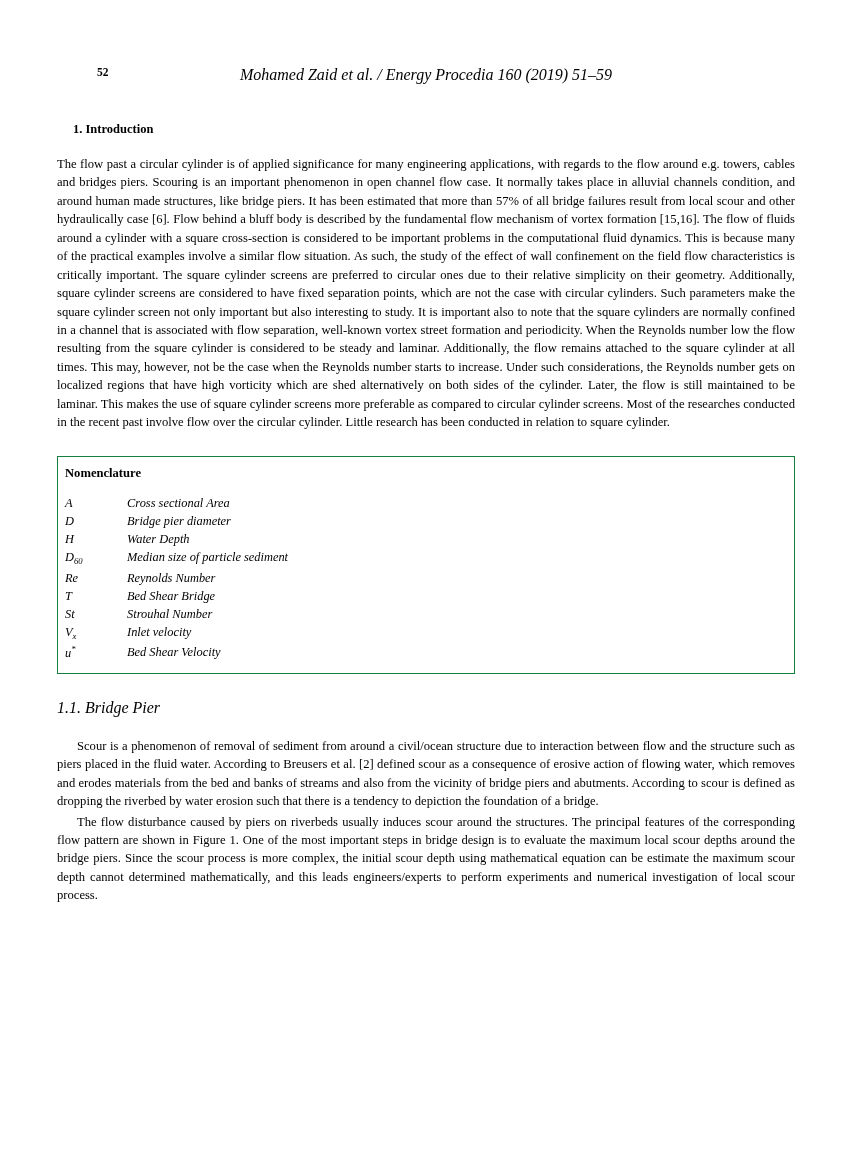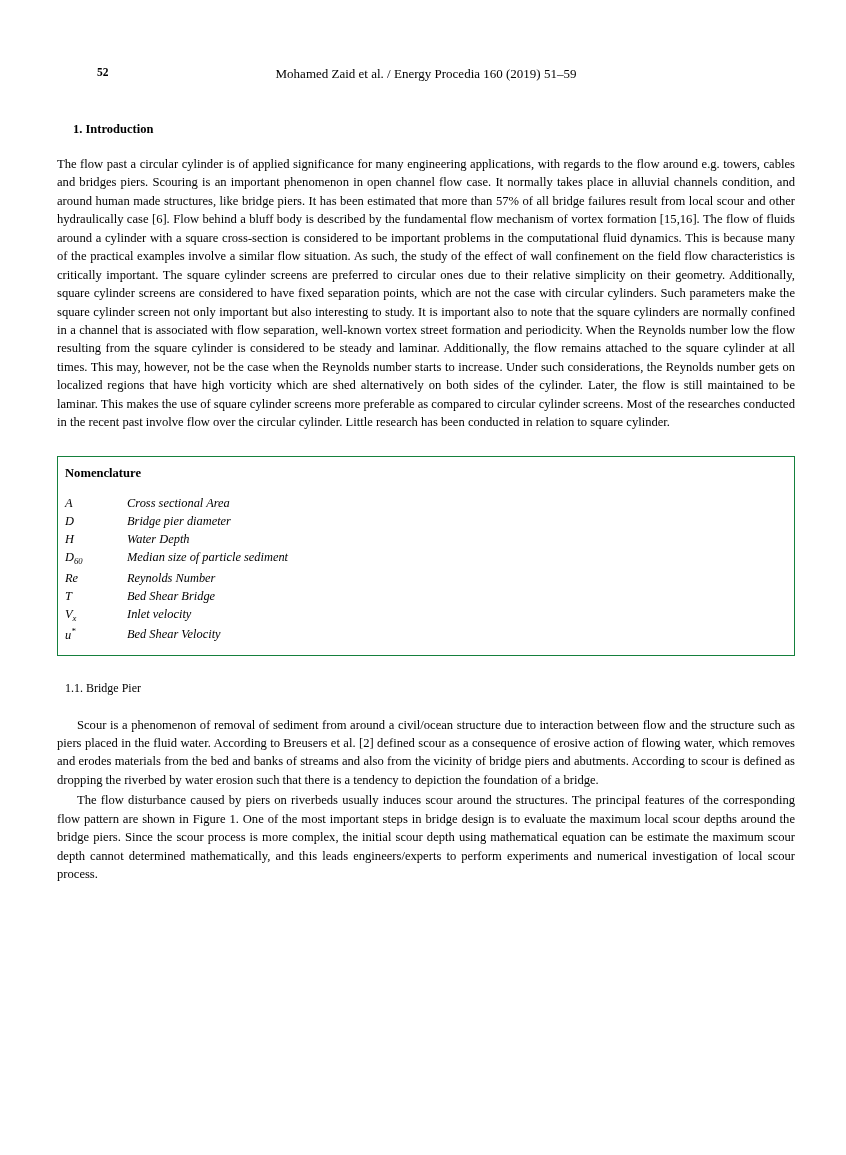--- a/index.html
+++ b/index.html
@@ -35,21 +35,22 @@
     font-weight: bold;
     font-size: 11.5px;
     margin-left: 40px;
   }
   .headtext {
     position: absolute;
     left: 0;
     top: 0;
     width: 738px;
     text-align: center;
-    font-size: 13px;
+    font-style: italic;
+    font-size: 16px;
   }
   h2.section {
     font-size: 12.5px;
     font-weight: bold;
     margin: 26px 0 0 16px;
   }
   p.body {
     font-size: 12.6px;
     line-height: 1.465;
     text-align: justify;
@@ -86,23 +87,24 @@
     width: 62px;
     flex: 0 0 62px;
   }
   .nomen-def {
     flex: 1 1 auto;
   }
   sub, sup {
     font-size: 70%;
   }
   h3.subsection {
-    font-size: 12px;
+    font-size: 16px;
+    font-style: italic;
     font-weight: normal;
-    margin: 25px 0 0 8px;
+    margin: 25px 0 0 0;
   }
 </style>
 </head>
 <body>
 
 <div class="page">
   <div class="content">
 
     <div class="runninghead">
       <div class="folio">52</div>
@@ -134,20 +136,24 @@
           </div>
           <div class="nomen-row">
             <div class="nomen-sym">Re</div>
             <div class="nomen-def">Reynolds Number</div>
           </div>
           <div class="nomen-row">
             <div class="nomen-sym">T</div>
             <div class="nomen-def">Bed Shear Bridge</div>
           </div>
           <div class="nomen-row">
+            <div class="nomen-sym">St</div>
+            <div class="nomen-def">Strouhal Number</div>
+          </div>
+          <div class="nomen-row">
             <div class="nomen-sym">V<sub>x</sub></div>
             <div class="nomen-def">Inlet velocity</div>
           </div>
           <div class="nomen-row">
             <div class="nomen-sym">u<sup>*</sup></div>
             <div class="nomen-def">Bed Shear Velocity</div>
           </div>
         </div>
     </div>
 

